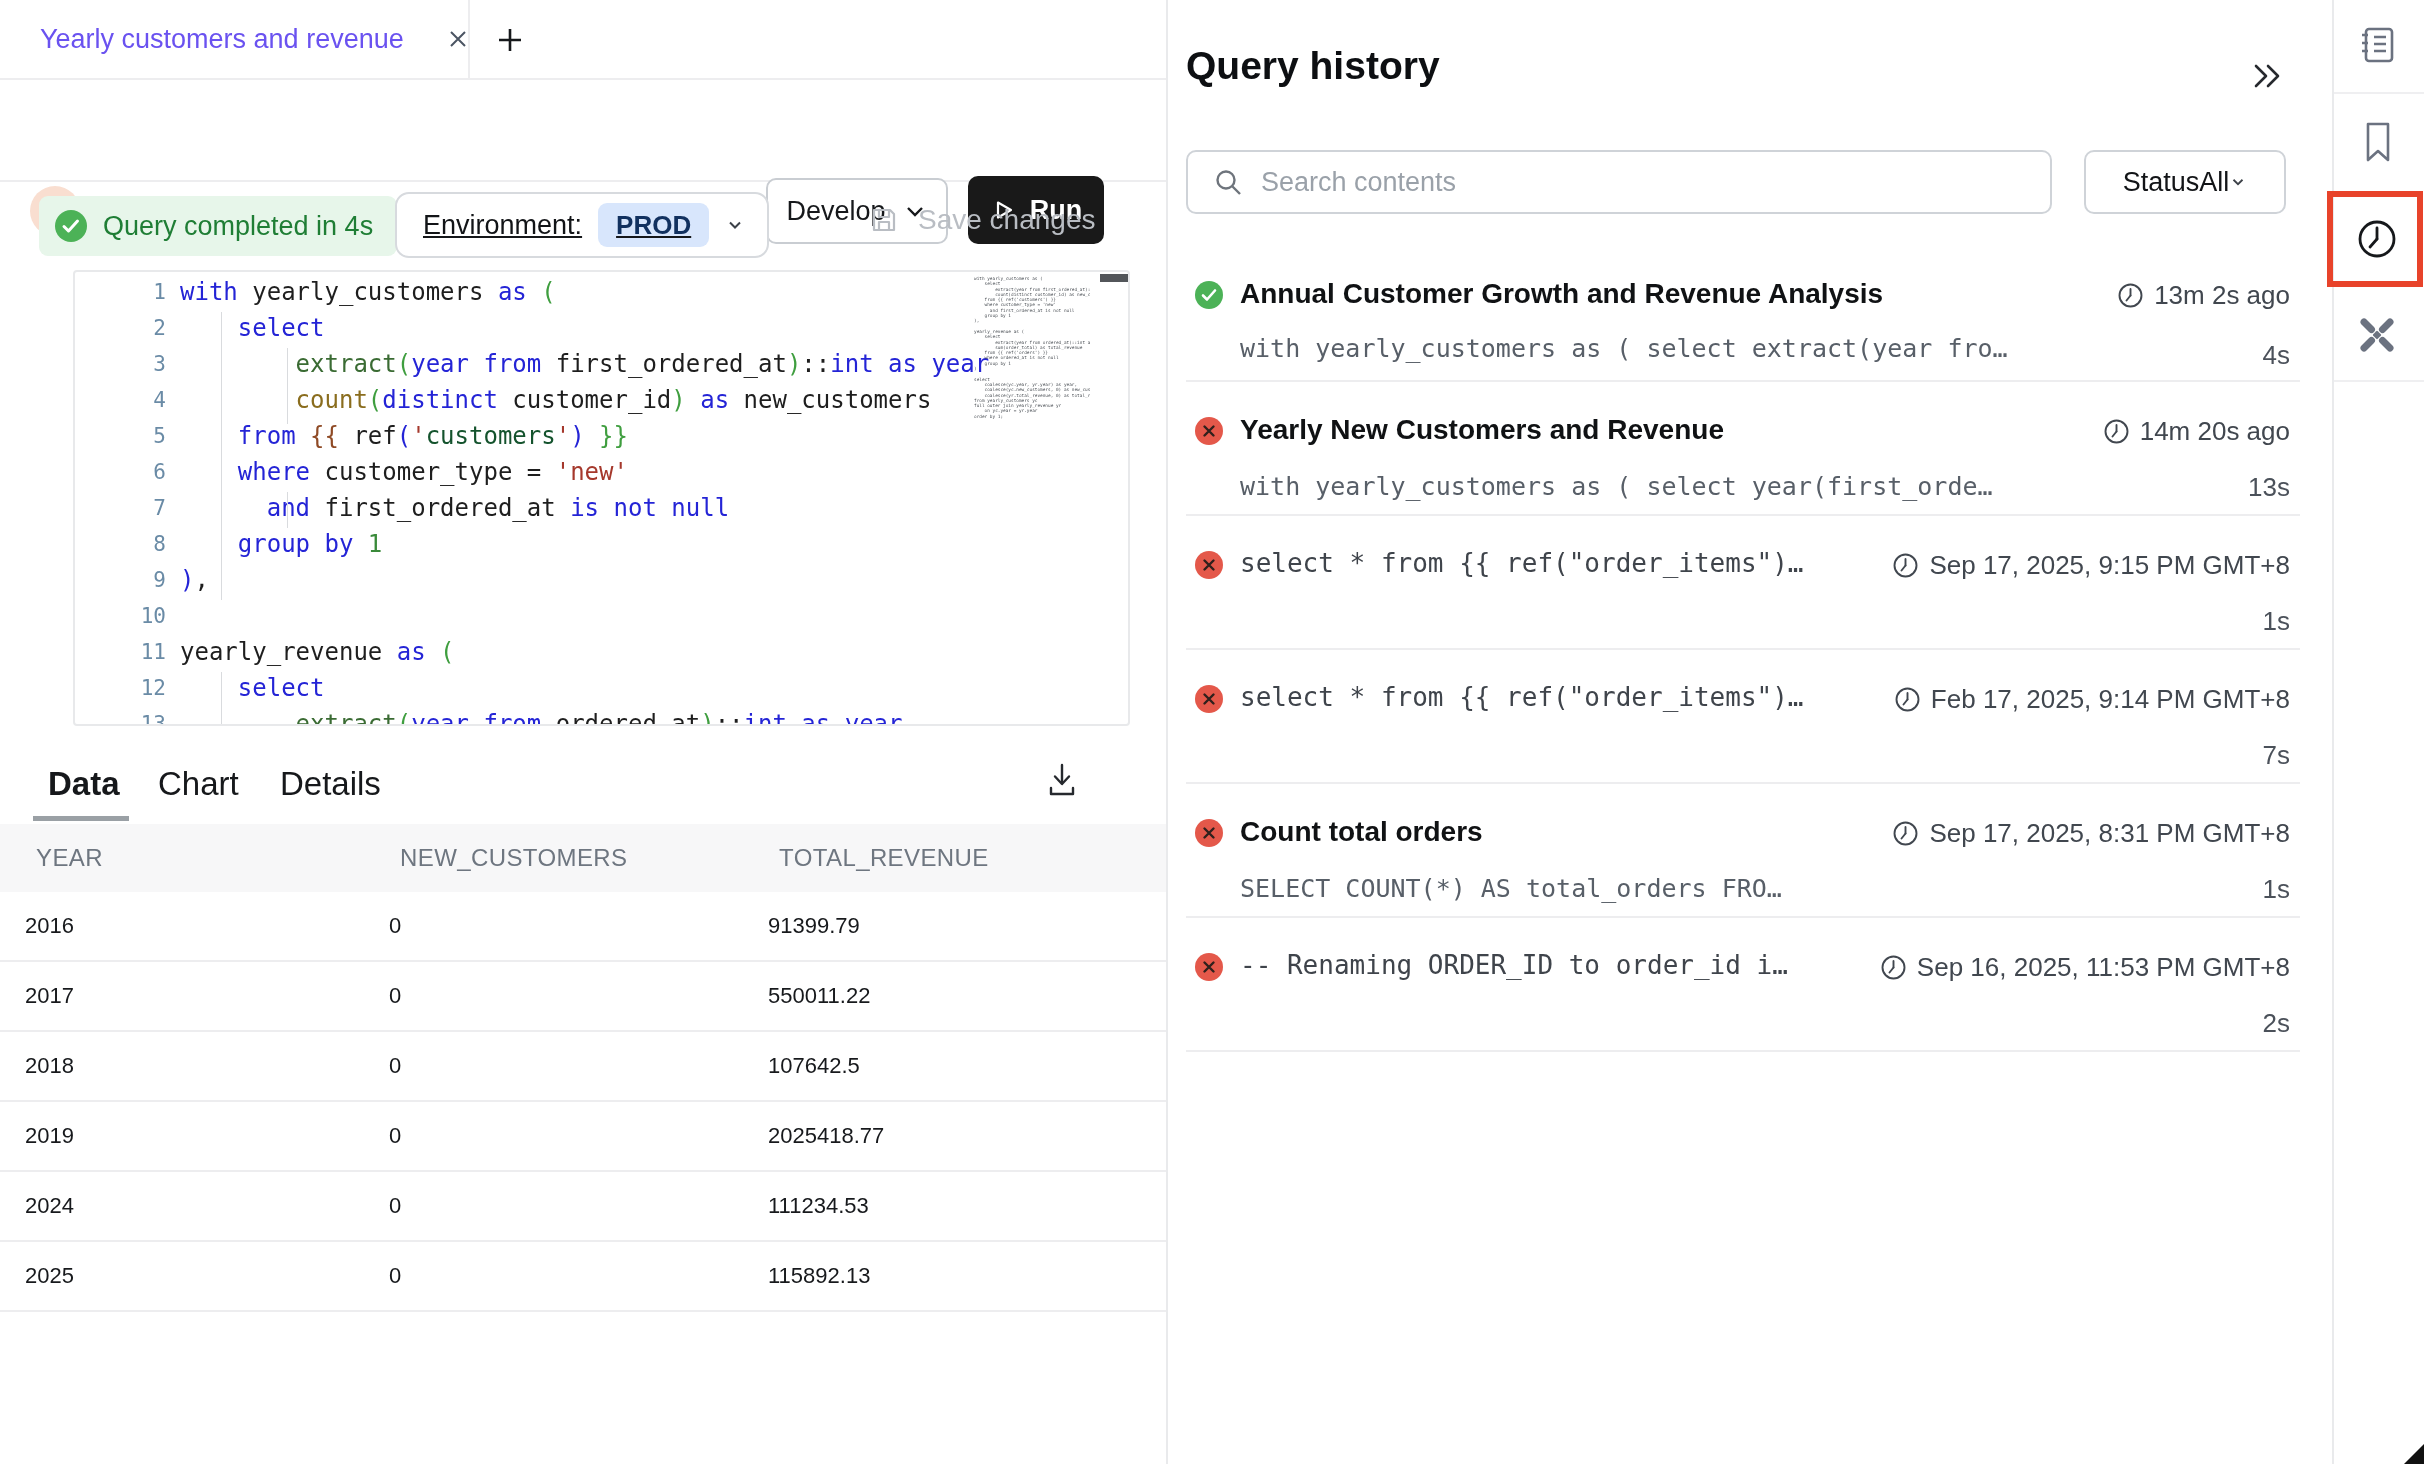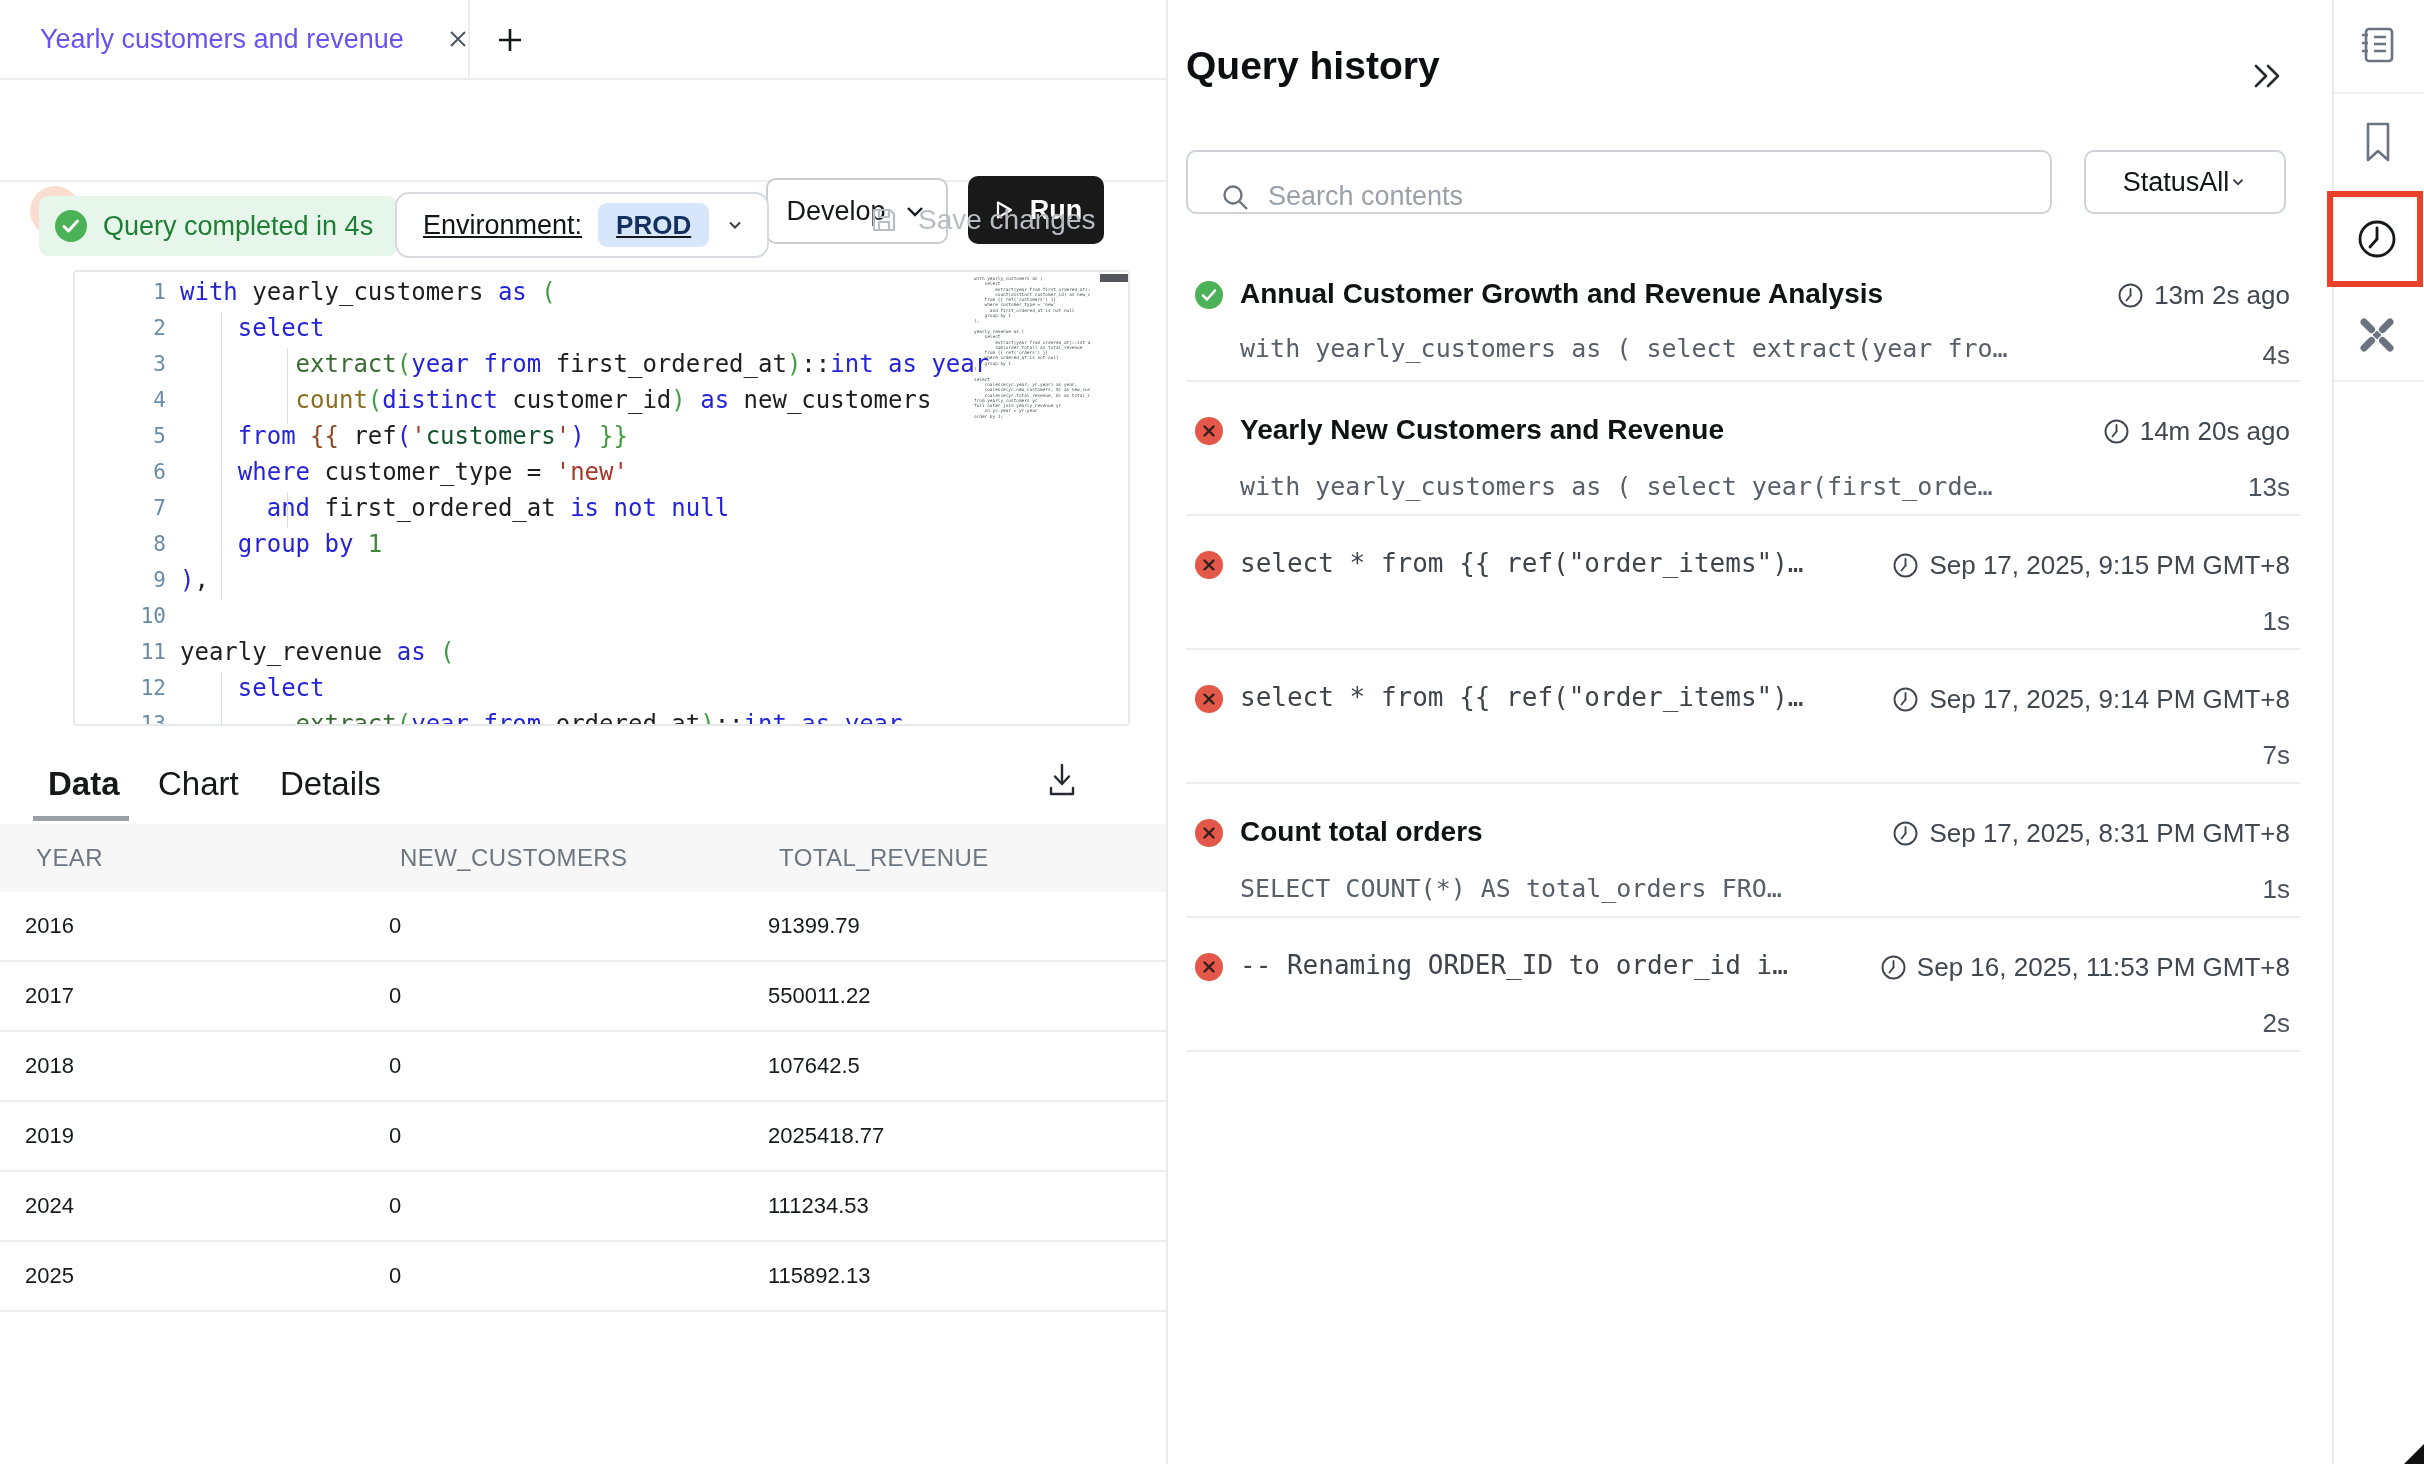--- a/index.html
+++ b/index.html
@@ -71,21 +71,21 @@
   .active-underline { position:absolute; left:33px; top:816px; width:96px; height:5px; background:#9aa0a5; }
   .download-btn { position:absolute; left:1044px; top:760px; width:36px; height:40px; color:#26292e; cursor:pointer; }
 
   .thead { position:absolute; left:0; top:824px; width:1166px; height:68px; background:#f7f7f8; display:grid; grid-template-columns:364px 379px 1fr; align-items:center; padding-left:36px; font-size:24px; color:#6e7680; letter-spacing:0.4px; }
   .tbody { position:absolute; left:0; top:892px; width:1166px; }
   .trow { height:70px; display:grid; grid-template-columns:364px 379px 1fr; align-items:center; padding-left:25px; font-size:22px; color:#17191c; border-bottom:2px solid #ededef; }
 
   
   .qh-title { position:absolute; left:1186px; top:44px; font-size:39px; font-weight:600; color:#0d0f12; }
   .collapse-btn { position:absolute; left:2242px; top:56px; width:48px; height:40px; color:#26292e; cursor:pointer; }
-  .search-box { position:absolute; left:1186px; top:150px; width:866px; height:64px; border:2px solid #cfd3d8; border-radius:10px; background:#fff; display:flex; align-items:flex-end; padding:0 32px; gap:18px; }
+  .search-box { position:absolute; left:1186px; top:150px; width:866px; height:64px; border:2px solid #cfd3d8; border-radius:10px; background:#fff; display:flex; align-items:center; padding:0 25px; gap:18px; }
   .search-box svg { width:30px; height:30px; color:#6e747c; flex:0 0 auto; }
   .search-box input { border:none; outline:none; flex:1; font-size:27px; font-family:"Liberation Sans", sans-serif; color:#15171a; background:transparent; }
   .search-box input::placeholder { color:#9aa1a9; }
   .status-filter { position:absolute; left:2084px; top:150px; width:202px; height:64px; border:2px solid #cfd3d8; border-radius:10px; background:#fff; display:flex; align-items:center; justify-content:center; gap:0; font-size:27px; color:#121417; cursor:pointer; }
   .status-filter svg { width:18px; height:18px; color:#3c4148; }
 
   .h-list { position:absolute; left:1168px; top:268px; width:1164px; }
   .h-item { position:relative; height:134px; cursor:pointer; }
   .h-item.first { height:114px; }
   .h-item::after { content:""; position:absolute; left:18px; right:32px; bottom:0; height:2px; background:#ededef; }
@@ -396,21 +396,21 @@
         </span>
         <div class="h-title mono">select * from {{ ref("order_items")…</div>
         <div class="h-meta">
           <span>
             <svg viewBox="0 0 27 27" fill="none" stroke="currentColor" stroke-width="1.9" stroke-linecap="round" style="width: 27px; height: 27px;">
               <circle cx="13.5" cy="13.5" r="11"></circle>
               <path d="M13.5 7v6.5"></path>
               <path d="M13.5 13.5l-4 5"></path>
             </svg>
           </span>
-          <span class="h-time-text">Sep 17, 2025, 9:14 PM GMT+8</span>
+          <span class="h-time-text">Feb 17, 2025, 9:14 PM GMT+8</span>
         </div>
         <div class="h-dur">7s</div>
       </div>
       <div class="h-item">
         <span class="h-status">
           <svg width="30" height="30" viewBox="0 0 30 30">
             <circle cx="15" cy="15" r="14" fill="#e4584a"></circle>
             <path d="M10.5 10.5l9 9M19.5 10.5l-9 9" stroke="#30201c" stroke-width="2.4" stroke-linecap="round"></path>
           </svg>
         </span>

